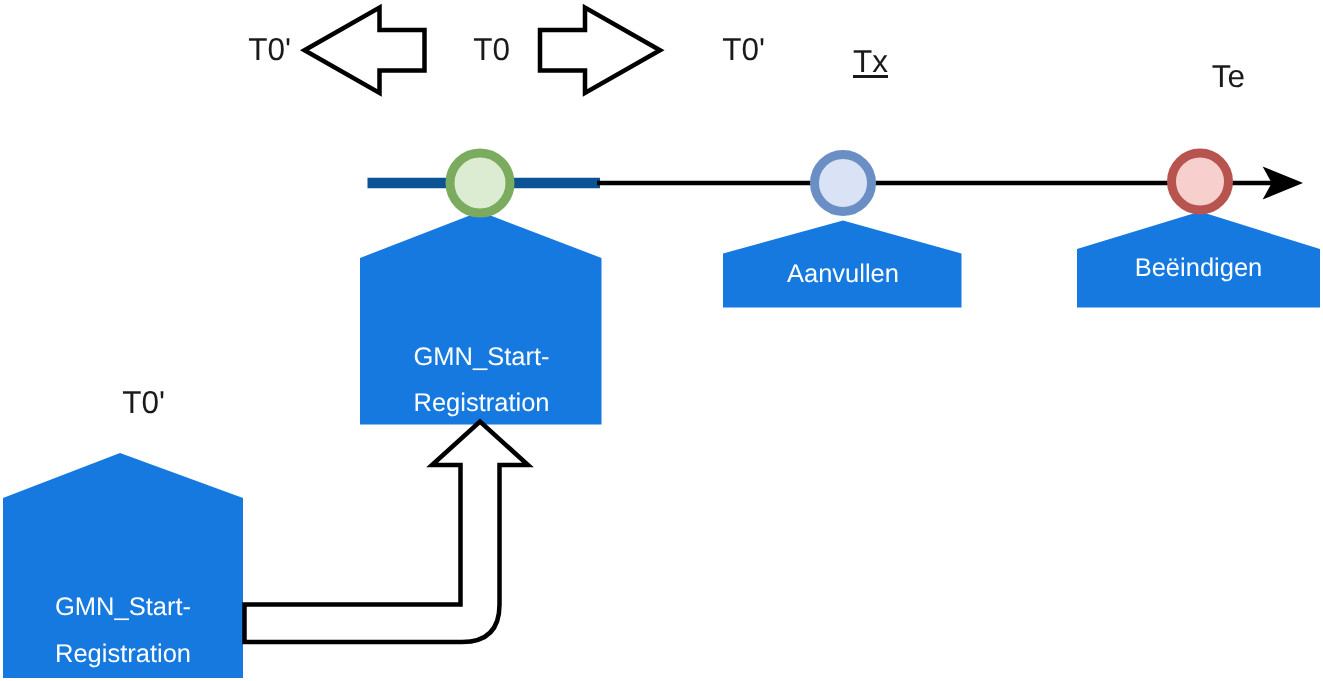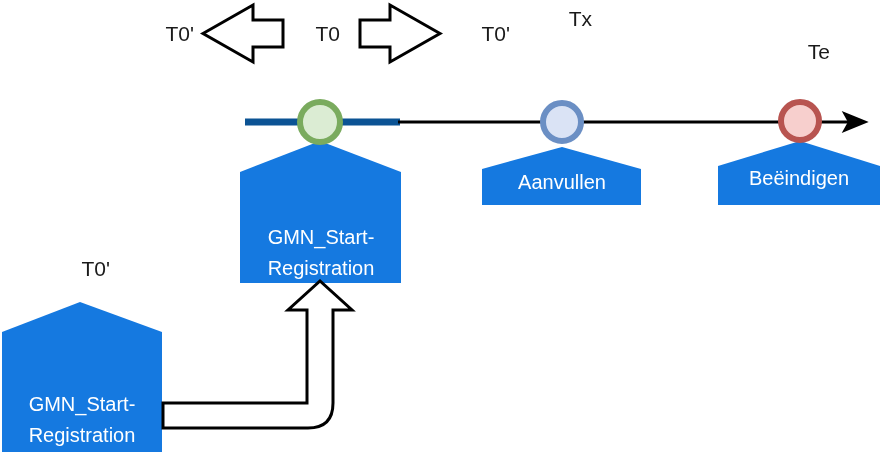--- a/index.html
+++ b/index.html
@@ -28,21 +28,21 @@
     position: absolute;
     font-size: 21px;
     color: #1a1a1a;
     white-space: nowrap;
     text-align: right;
     font-family: "Liberation Sans", sans-serif;
   }
   .shape-label {
     position: absolute;
     color: #ffffff;
-    font-size: 20px;
+    font-size: 17px;
     line-height: 31px;
     text-align: center;
     white-space: nowrap;
     font-family: "Liberation Sans", sans-serif;
     pointer-events: none;
   }
 </style>
 </head>
 <body>
 
@@ -84,21 +84,21 @@
 
     <circle cx="800" cy="121" r="19" fill="#f7cfcd" stroke="#b85450" stroke-width="6"></circle>
   </svg>
 
   <div class="tick-label" style="left:134px; top:22px; width:60px;">T0'</div>
 
   <div class="tick-label" style="left:280px; top:22px; width:60px;">T0</div>
 
   <div class="tick-label" style="left:450px; top:22px; width:60px;">T0'</div>
 
-  <div class="tick-label" style="left:532px; top:7px; width:60px;">Tx</div>
+  <div class="tick-label" style="left:532px; top:30px; width:60px;text-decoration:underline;">Tx</div>
 
   <div class="tick-label" style="left:770px; top:40px; width:60px;">Te</div>
 
   <div class="tick-label" style="left:50px; top:257px; width:60px;">T0'</div>
 
   <div class="shape-label" style="left:240px; top:222px; width:162px;">
     <div>GMN_Start-</div>
     <div>Registration</div>
   </div>
 

